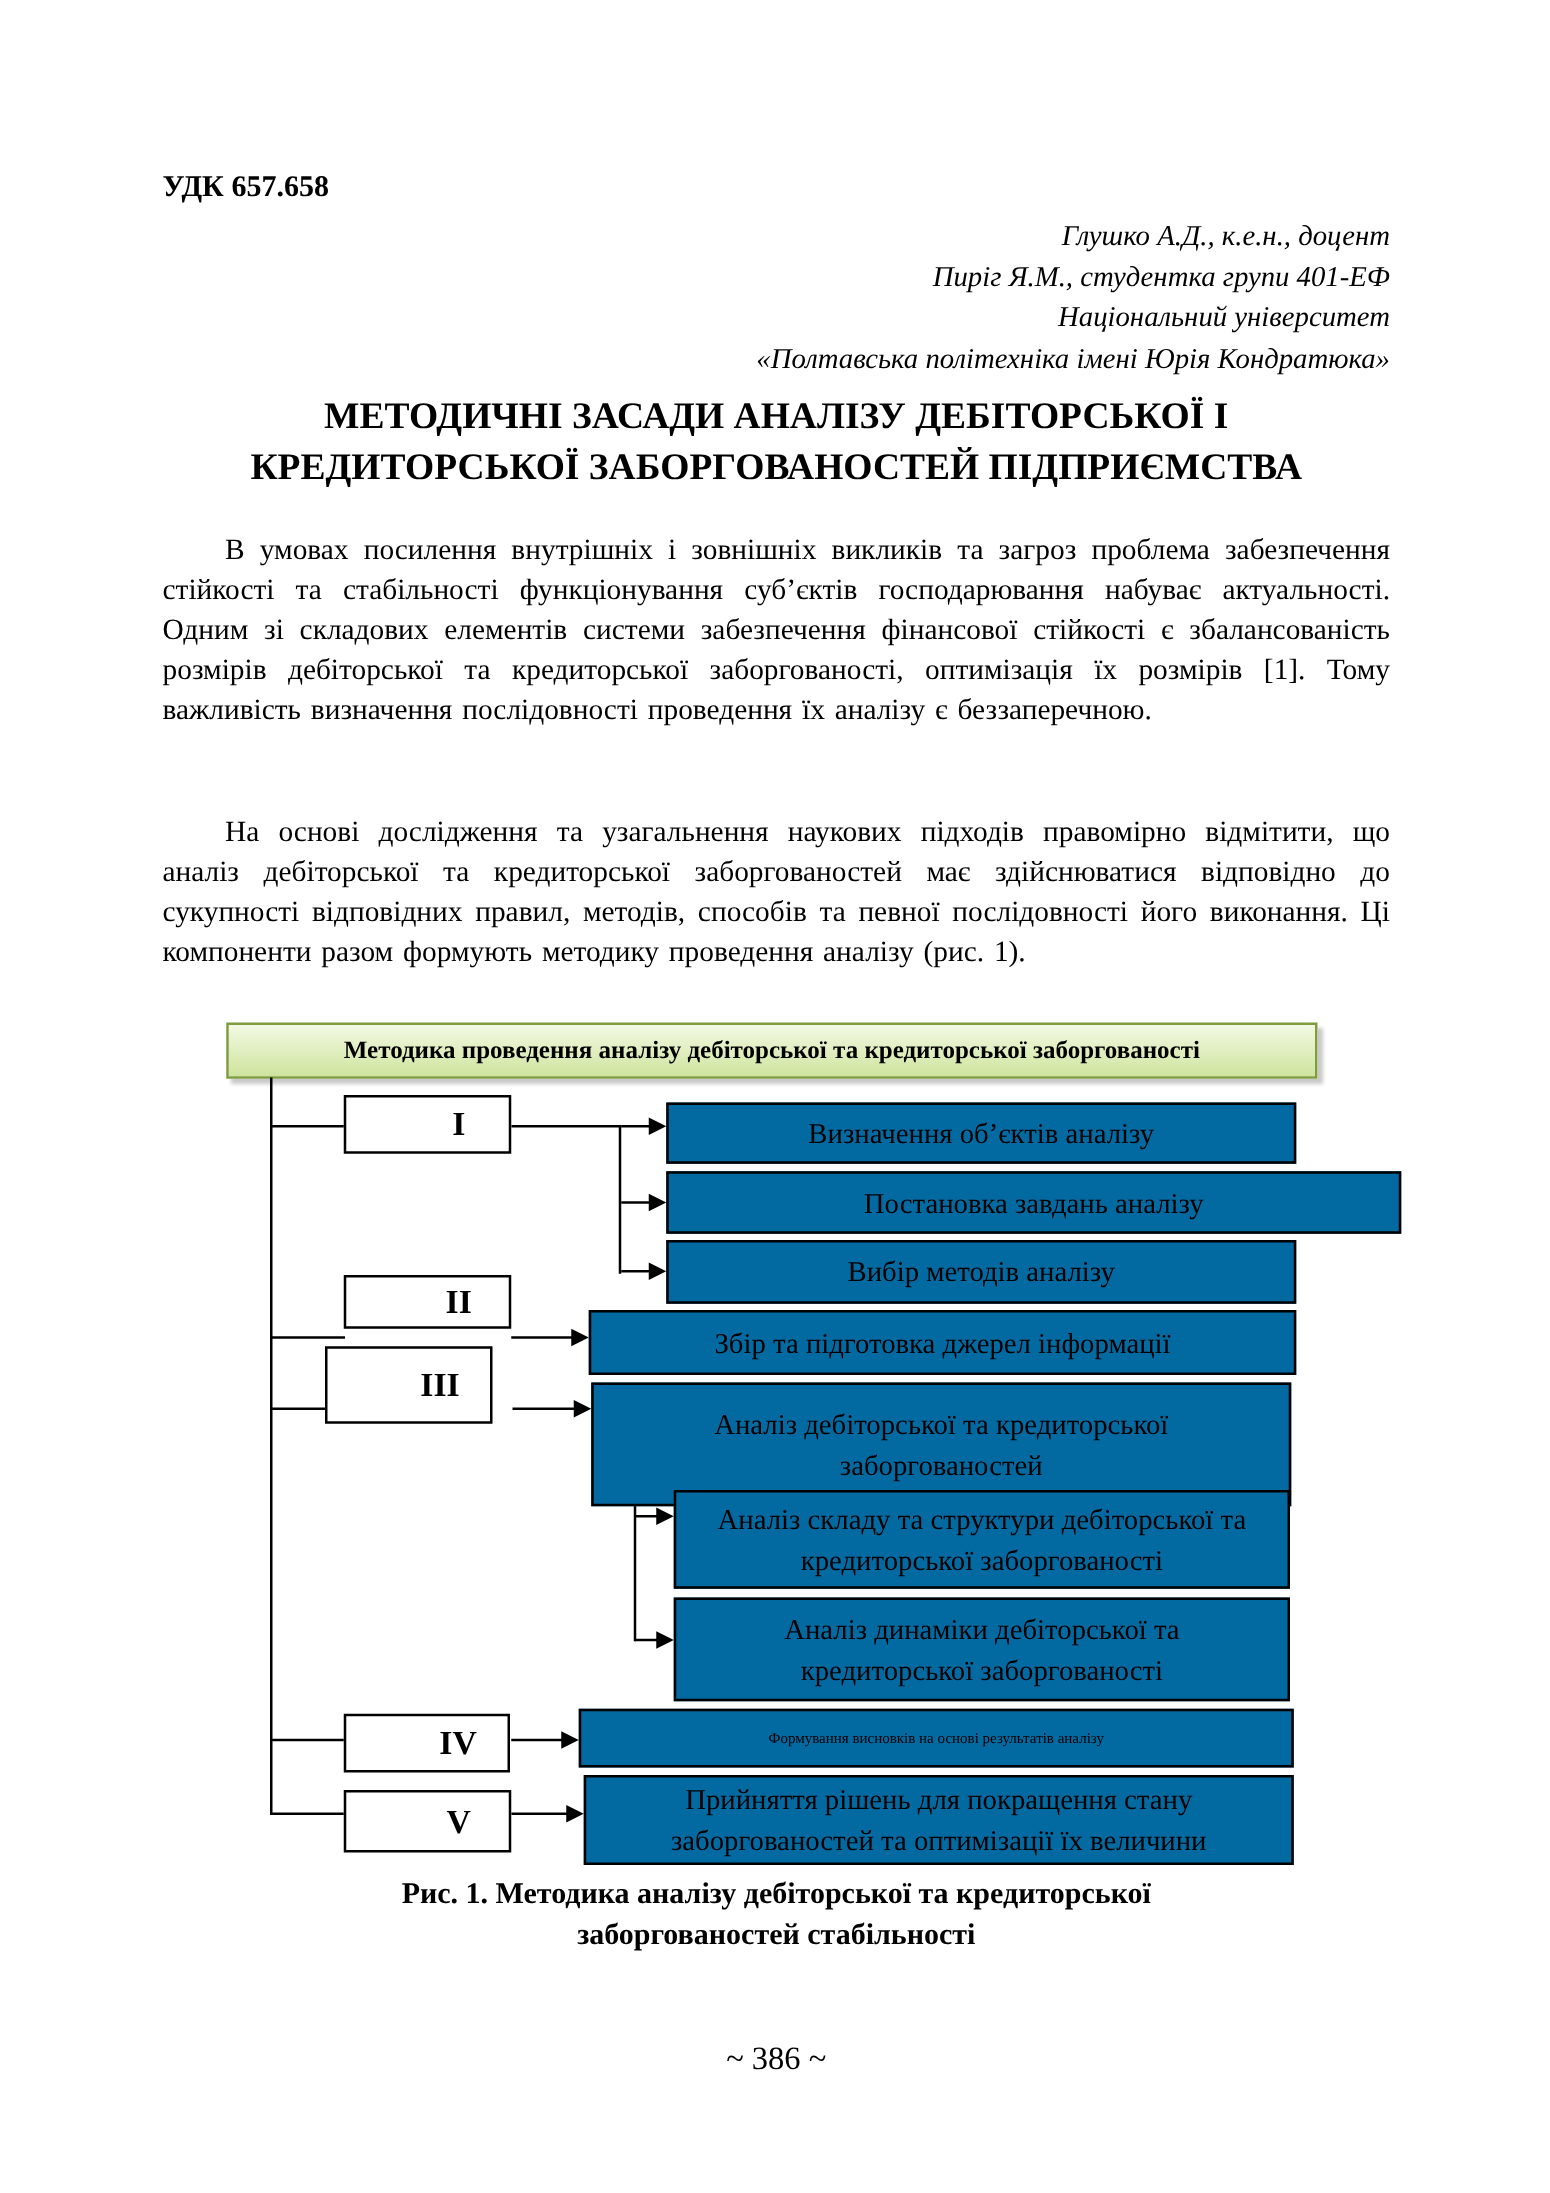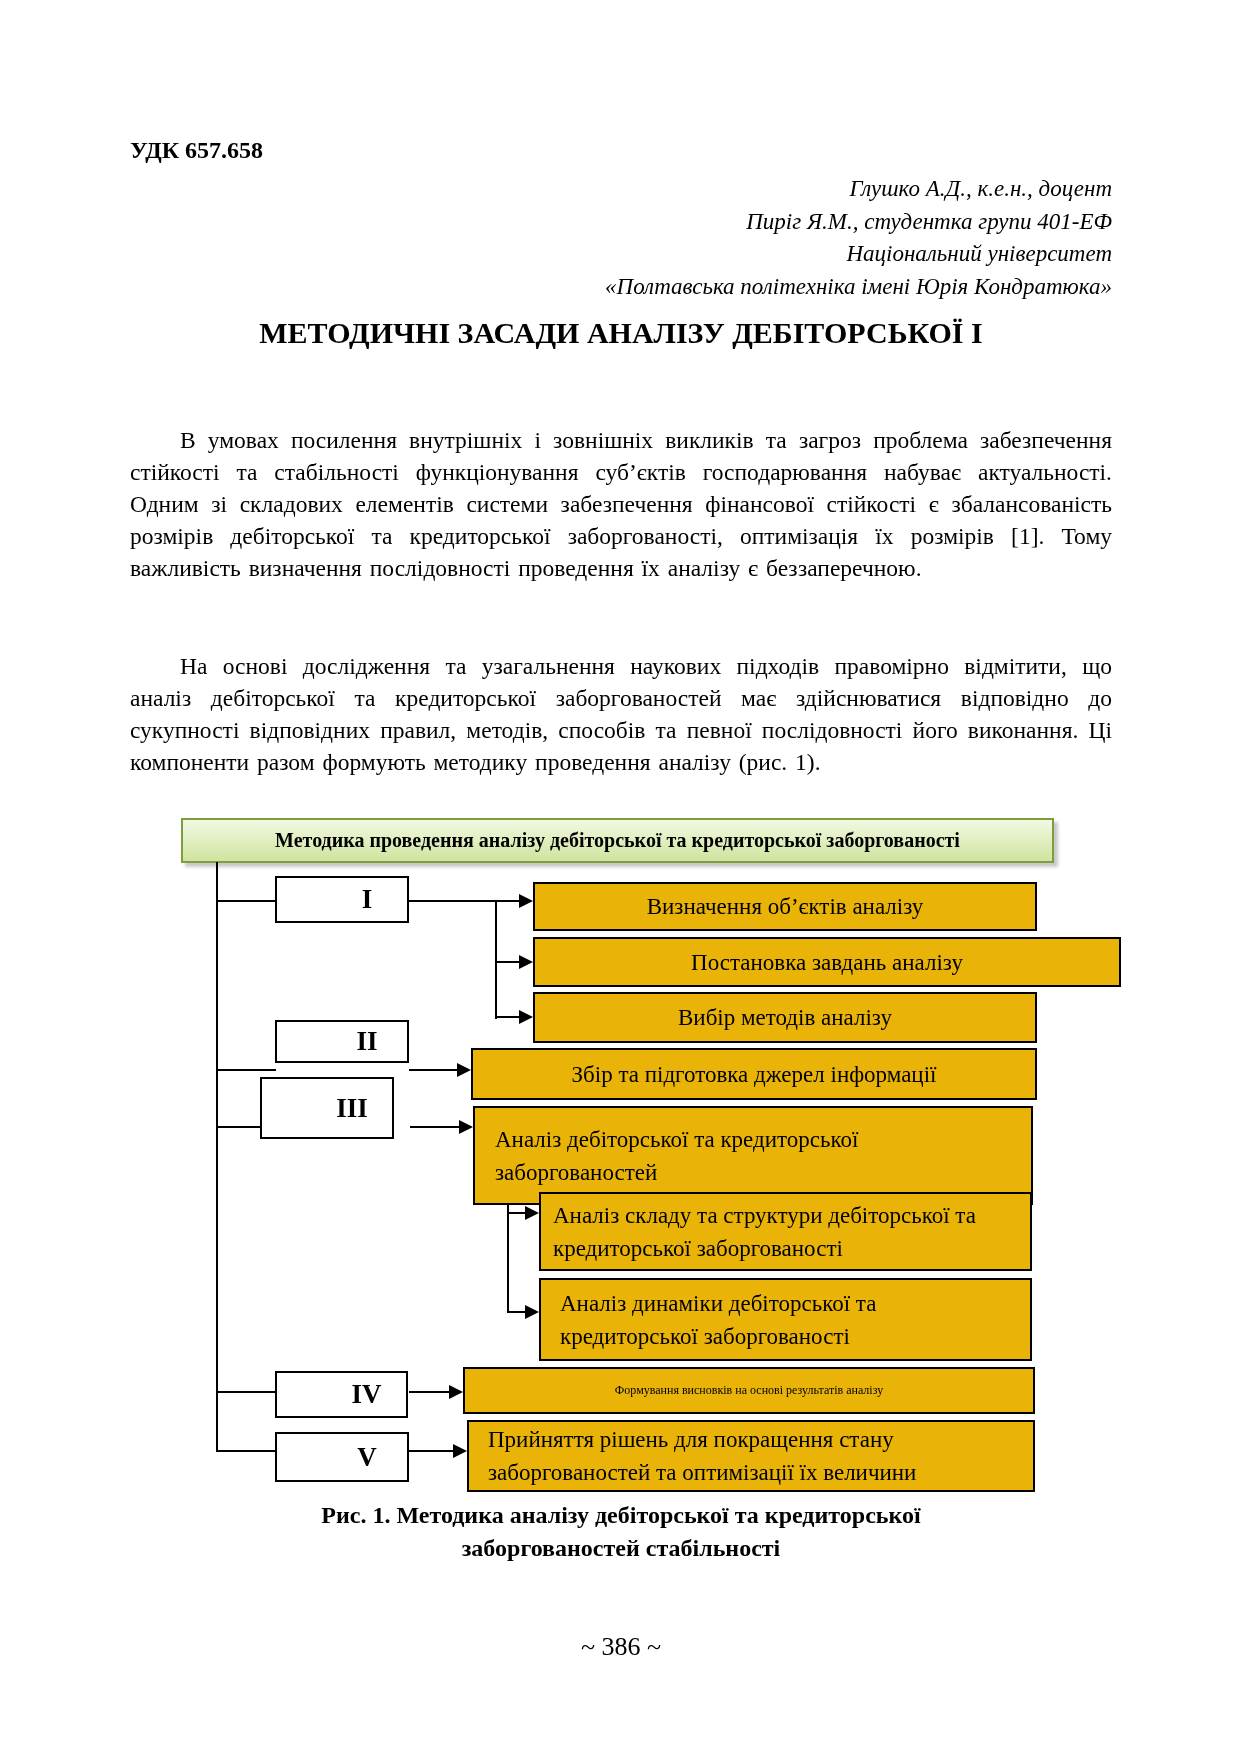--- a/index.html
+++ b/index.html
@@ -53,24 +53,24 @@
     font-weight: bold; font-size: 20px; text-align: center;
   }
   .stage {
     box-sizing: border-box; background: #fff;
     border: 2px solid #000;
     display: flex; align-items: center; justify-content: center;
     font-weight: bold; font-size: 27px;
     padding-left: 50px;
   }
   .step {
-    box-sizing: border-box; background: #eab308;
+    box-sizing: border-box; background: #0369a1;
     border: 2px solid #000;
     display: flex; align-items: center; justify-content: center;
-    font-size: 23px; line-height: 33px;
+    text-align: center; font-size: 23px; line-height: 33px;
   }
   .st1 { left: 275px; top: 876px;  width: 134px; height: 47px; }
   .st2 { left: 275px; top: 1020px; width: 134px; height: 43px; }
   .st3 { left: 260px; top: 1077px; width: 134px; height: 62px; }
   .st4 { left: 275px; top: 1371px; width: 133px; height: 47px; }
   .st5 { left: 275px; top: 1432px; width: 134px; height: 50px; }
 
   .b1 { left: 533px; top: 882px;  width: 504px; height: 49px; }
   .b2 { left: 533px; top: 937px;  width: 588px; height: 50px; }
   .b3 { left: 533px; top: 992px;  width: 504px; height: 51px; }
@@ -108,20 +108,21 @@
 
   <div class="abs authors">
     <div>Глушко А.Д., к.е.н., доцент</div>
     <div>Пиріг Я.М., студентка групи 401-ЕФ</div>
     <div>Національний університет</div>
     <div>«Полтавська політехніка імені Юрія Кондратюка»</div>
   </div>
 
   <div class="abs title">
     <div>МЕТОДИЧНІ ЗАСАДИ АНАЛІЗУ ДЕБІТОРСЬКОЇ І</div>
+    <div>КРЕДИТОРСЬКОЇ ЗАБОРГОВАНОСТЕЙ ПІДПРИЄМСТВА</div>
   </div>
 
   <p class="abs body-par p1">В умовах посилення внутрішніх і зовнішніх викликів та загроз проблема забезпечення стійкості та стабільності функціонування суб’єктів господарювання набуває актуальності. Одним зі складових елементів системи забезпечення фінансової стійкості є збалансованість розмірів дебіторської та кредиторської заборгованості, оптимізація їх розмірів [1]. Тому важливість визначення послідовності проведення їх аналізу є беззаперечною.</p>
   <p class="abs body-par p2">На основі дослідження та узагальнення наукових підходів правомірно відмітити, що аналіз дебіторської та кредиторської заборгованостей має здійснюватися відповідно до сукупності відповідних правил, методів, способів та певної послідовності його виконання. Ці компоненти разом формують методику проведення аналізу (рис. 1).</p>
 
   <div class="abs fig-header">Методика проведення аналізу дебіторської та кредиторської заборгованості</div>
 
   <div class="abs ln" style="left:216px;top:862px;width:2px;height:590px;"></div>
   <div class="abs ln" style="left:217px;top:900px;width:59px;height:2px;"></div>
   <div class="abs ln" style="left:217px;top:1069px;width:59px;height:2px;"></div>

